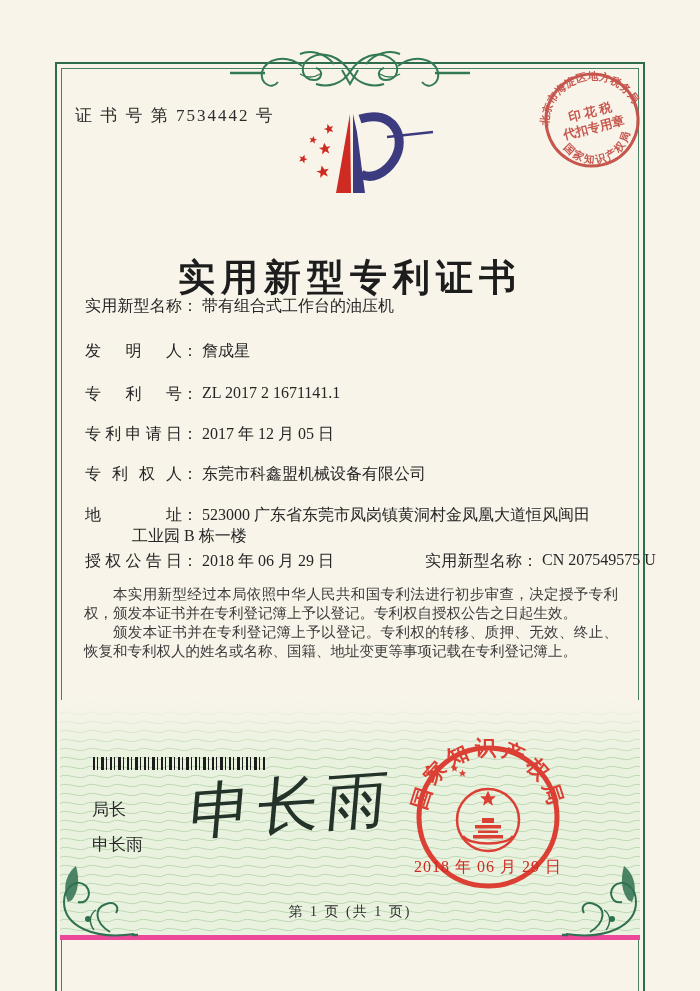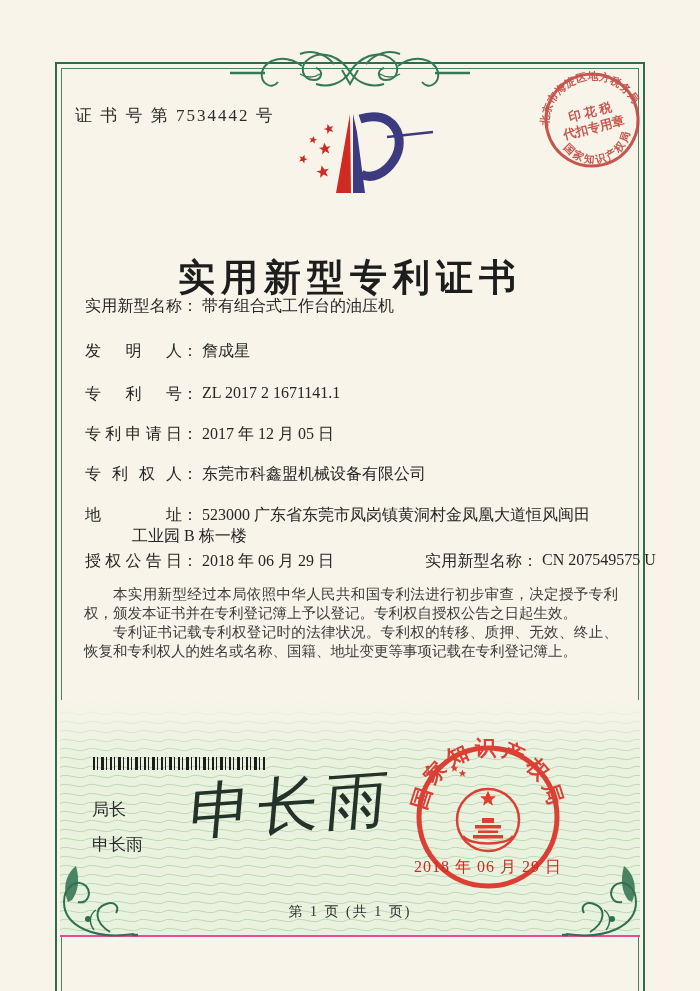--- a/index.html
+++ b/index.html
@@ -27,21 +27,21 @@
   .colon{display:inline-block;vertical-align:top;}
   .fvalue{display:inline;margin-top:47px;}
   .fvalue2{margin-left:47px;}
   .pair2{position:absolute;left:340px;top:0;white-space:nowrap;}
   
   .paragraphs{position:absolute;left:84px;top:585px;width:534px;z-index:2;
     font-size:14.5px;line-height:19px;text-align:justify;color:#3b3b3b;}
   .paragraphs p{margin:0;text-indent:2em;}
   
   .green-section{position:absolute;left:60px;top:700px;width:580px;height:235px;
-    border-bottom:2px solid #ec4899;z-index:1;}
+    border-bottom:5px solid #ec4899;z-index:1;}
   .waves{position:absolute;inset:0;}
   .fade{position:absolute;inset:0;background:linear-gradient(180deg,#f8f4ea 0px,rgba(248,244,234,0) 58px);}
   .barcode{position:absolute;left:33px;top:57px;width:172px;height:13px;z-index:2;
     background:repeating-linear-gradient(90deg,#1c1c1c 0 2px,transparent 2px 4px,#1c1c1c 4px 5px,transparent 5px 8px,#1c1c1c 8px 11px,transparent 11px 13px,#1c1c1c 13px 14px,transparent 14px 17px);}
   .signer-title{position:absolute;left:32px;top:98px;font-size:17px;color:#2b2b2b;z-index:2;}
   .signer-name{position:absolute;left:32px;top:133px;font-size:17px;color:#2b2b2b;z-index:2;}
   .signature{position:absolute;left:128px;top:62px;width:250px;height:120px;z-index:2;
     font-size:62px;letter-spacing:6px;color:#24332a;
     transform:rotate(-4deg) skewX(-9deg);font-weight:400;white-space:nowrap;}
   .seal{position:absolute;left:343px;top:32px;z-index:2;opacity:.94;}
@@ -139,21 +139,21 @@
   <span class="flabel">授权公告日</span><span class="colon">：</span>
   <span class="fvalue">2018 年 06 月 29 日</span>
   <span class="pair2">
     <span class="flabel">实用新型名称</span><span class="colon">：</span>
     <span class="fvalue">CN 207549575 U</span>
   </span>
 </div>
 
 <div class="paragraphs">
   <p>本实用新型经过本局依照中华人民共和国专利法进行初步审查，决定授予专利权，颁发本证书并在专利登记簿上予以登记。专利权自授权公告之日起生效。</p>
-  <p>专利证书记载专利权登记时的法律状况。专利权的转移、质押、无效、终止、恢复和专利权人的姓名或名称、国籍、地址变更等事项记载在专利登记簿上。</p>
+  <p>颁发本证书并在专利登记簿上予以登记。专利权的转移、质押、无效、终止、恢复和专利权人的姓名或名称、国籍、地址变更等事项记载在专利登记簿上。</p>
 </div>
 
 <div class="green-section">
   <svg class="waves" width="580" height="235">
     <defs>
       <pattern id="wv" width="26" height="9" patternUnits="userSpaceOnUse">
         <path d="M0,4.5 C6,0.5 20,8.5 26,4.5" fill="none" stroke="#bdd8b2" stroke-width="1"></path>
       </pattern>
     </defs>
     <rect width="580" height="235" fill="#e9f2df"></rect>

